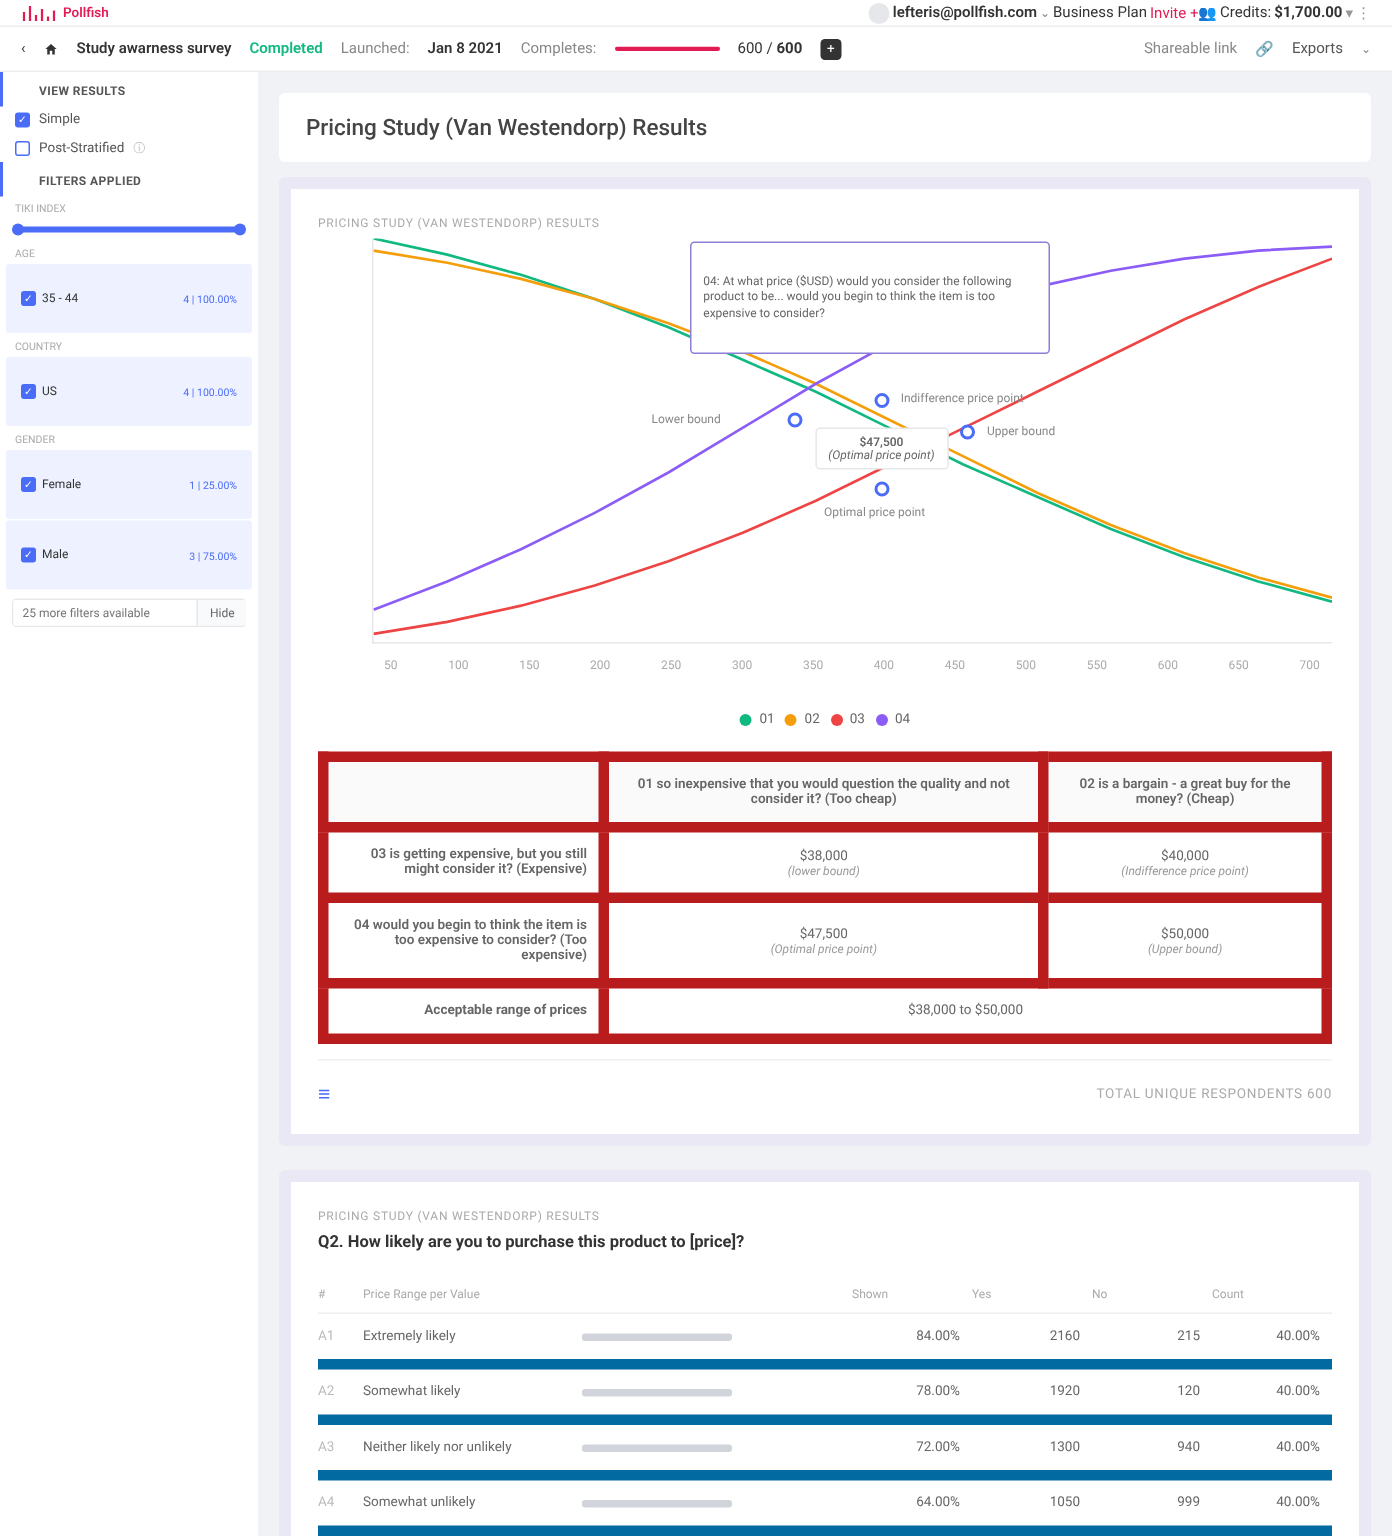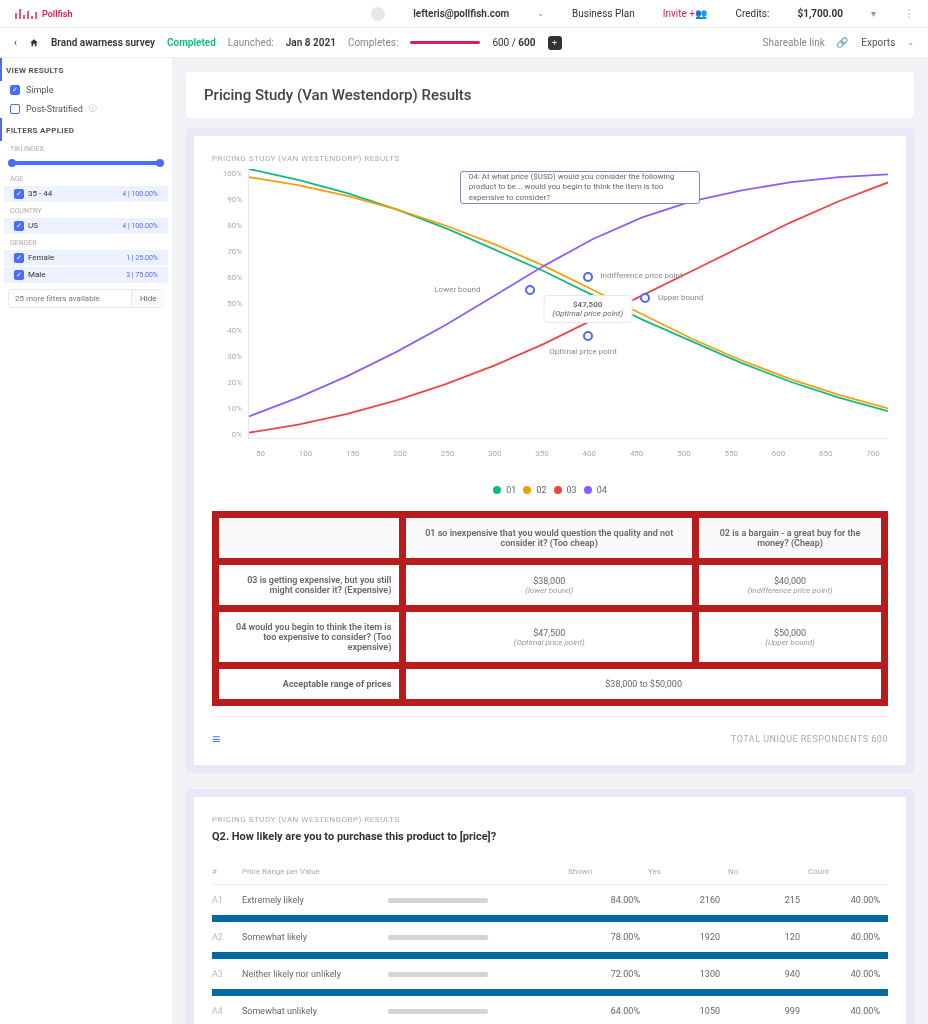--- a/index.html
+++ b/index.html
@@ -1,61 +1,61 @@
 <!DOCTYPE html>
 <html><head>
 <meta charset="utf-8">
 <style>
 *{box-sizing:border-box;margin:0;padding:0;font-family:-apple-system,BlinkMacSystemFont,"Segoe UI",Roboto,Arial,sans-serif}
 body{background:#f0f2f5;font-size:11px;color:#333}
-.topbar{background:#fff;height:28px;display:flex;align-items:center;padding:0 14px;border-bottom:1px solid #eee}
+.topbar{background:#fff;height:18px;display:flex;align-items:center;padding:0 14px;border-bottom:1px solid #eee}
 .logo{display:flex;align-items:center;gap:4px}
 .logo-name{color:#e31b54;font-weight:600;font-size:9px}
 .spacer{flex:1}
-.top-right{display:flex;align-items:center;gap:28px;font-size:10px}
+.top-right{display:flex;align-items:center;gap:2px;font-size:10px}
 .avatar{width:14px;height:14px;background:#e5e7eb;border-radius:50%}
 .invite{color:#e31b54}
 .subbar{background:#fff;height:30px;display:flex;align-items:center;padding:0 14px;border-bottom:1px solid #eee;gap:12px;font-size:10px}
 .home-icon{width:10px;height:10px}
 .survey-name{font-weight:600}
 .status-completed{color:#10b981;font-weight:600}
 .label-light{color:#888}
 .progress-bar{width:70px;height:3px;background:#e5e7eb;border-radius:2px;position:relative;overflow:hidden}
 .progress-fill{height:100%;background:#e31b54;width:100%}
 .plus-badge{background:#333;color:#fff;border-radius:3px;width:14px;height:14px;display:flex;align-items:center;justify-content:center;font-size:9px}
 .main-layout{display:flex}
 .sidebar{width:172px;background:#fff;padding-bottom:20px}
-.side-section-title{font-size:8px;font-weight:700;color:#555;padding:8px 4px 6px;border-left:2px solid #4a6cf7;letter-spacing:0.3px}
+.side-section-title{font-size:8px;font-weight:700;color:#555;padding:8px 24px 6px;border-left:2px solid #4a6cf7;letter-spacing:0.3px}
 .side-item{display:flex;align-items:center;gap:6px;padding:4px 10px;font-size:9px;color:#555}
 .checkbox{width:10px;height:10px;border:1px solid #4a6cf7;border-radius:2px;display:flex;align-items:center;justify-content:center}
 .checkbox.checked{background:#4a6cf7}
 .checkbox.checked::after{content:"✓";color:#fff;font-size:7px}
 .range-slider{margin:6px 10px;height:4px;background:#4a6cf7;border-radius:2px;position:relative}
 .range-slider::before,.range-slider::after{content:"";position:absolute;width:8px;height:8px;background:#4a6cf7;border-radius:50%;top:-2px}
 .range-slider::before{left:-2px}
 .range-slider::after{right:-2px}
-.filter-row{display:flex;align-items:center;justify-content:space-between;padding:3px 10px;font-size:8px;background:#eef1ff;margin:1px 4px;border-radius:2px}
+.filter-row{display:flex;align-items:flex-end;justify-content:space-between;padding:18px 10px;font-size:8px;background:#eef1ff;margin:1px 4px;border-radius:2px}
 .filter-row .pct{color:#4a6cf7;font-size:7px}
 .filter-group-label{font-size:7px;color:#aaa;padding:4px 10px 2px;text-transform:uppercase}
 .more-filter-search{display:flex;margin:6px 8px;border:1px solid #e5e7eb;border-radius:3px}
 .more-filter-search input{flex:1;border:none;padding:4px 6px;font-size:8px;outline:none}
 .hide-btn{border:none;background:#f9fafb;padding:0 8px;font-size:8px;color:#666;cursor:pointer;border-left:1px solid #e5e7eb}
 .more-filter-item{padding:5px 10px;font-size:8px;color:#666;border-top:1px solid #f2f2f2}
 .content{flex:1;padding:14px}
 .page-title-card{background:#fff;border-radius:4px;padding:14px 18px;margin-bottom:10px}
 .page-title{font-size:15px;font-weight:500;color:#444}
 .question-card{background:#fff;border:8px solid #ebe8f6;border-radius:4px;padding:18px;margin-bottom:16px}
 .card-overline{font-size:8px;color:#aaa;letter-spacing:0.5px;margin-bottom:6px}
 .question-title{font-size:11px;font-weight:700;color:#333;margin-bottom:16px}
 .chart-area{position:relative;height:300px;margin-bottom:16px}
 .y-axis{position:absolute;left:0;top:0;bottom:30px;width:36px;display:flex;flex-direction:column;justify-content:space-between;text-align:right;font-size:8px;color:#aaa;padding-right:6px}
 .x-axis{position:absolute;left:36px;right:0;bottom:0;height:20px;display:flex;justify-content:space-between;font-size:8px;color:#aaa;padding:0 8px}
 .plot{position:absolute;left:36px;right:0;top:0;bottom:30px;border-left:1px solid #e5e7eb;border-bottom:1px solid #e5e7eb}
 .plot svg{width:100%;height:100%}
-.tooltip-box{position:absolute;left:33%;top:2px;background:#fff;border:1px solid #8b7fd6;border-radius:3px;padding:0 8px;font-size:8px;color:#666;width:240px;line-height:1.3}
+.tooltip-box{position:absolute;left:33%;top:2px;background:#fff;border:1px solid #8b7fd6;border-radius:3px;padding:21px 8px;font-size:8px;color:#666;width:240px;line-height:1.3}
 .point-label{position:absolute;font-size:8px;color:#888;white-space:nowrap}
 .point-marker{position:absolute;width:10px;height:10px;border:2px solid #4a6cf7;border-radius:50%;background:#fff;transform:translate(-50%,-50%)}
 .opt-box{position:absolute;background:#fff;border:1px solid #e5e7eb;border-radius:3px;padding:4px 8px;font-size:8px;color:#666;text-align:center;transform:translate(-50%,-50%)}
 .legend{display:flex;justify-content:center;gap:7px;font-size:9px;color:#666;margin-bottom:16px}
 .legend-item{display:flex;align-items:center;gap:5px}
 .legend-dot{width:8px;height:8px;border-radius:50%}
 .results-table{width:100%;border-collapse:collapse;font-size:9px}
 .results-table th,.results-table td{padding:10px 8px;text-align:center;border:7px solid #b91c1c;color:#666}
 .results-table th{font-weight:600;background:#fafafa}
 .results-table .row-label{text-align:right;font-weight:600;width:28%}
@@ -99,21 +99,21 @@
     <span style="color:#999">▾</span>
     <span style="color:#999">⋮</span>
   </div>
 </div>
 
 <div class="subbar">
   <span>‹</span>
   <svg class="home-icon" viewBox="0 0 24 24">
       <path fill="#333" d="M12 3l9 8h-3v9h-4v-6h-4v6H6v-9H3z"></path>
     </svg>
-  <span class="survey-name">Brand awarness survey</span>
+  <span class="survey-name">Study awarness survey</span>
   <span class="status-completed">Completed</span>
   <span class="label-light">Launched:</span>
   <span style="font-weight:600">Jan 8 2021</span>
   <span class="label-light">Completes:</span>
   <div class="progress-bar">
       <div class="progress-fill"></div>
     </div>
   <span><span>600</span> / <b>600</b></span>
   <div class="plus-badge">+</div>
   <div class="spacer"></div>
@@ -170,33 +170,20 @@
 
   <div class="content">
     <div class="page-title-card">
       <div class="page-title">Pricing Study (Van Westendorp) Results</div>
     </div>
 
     <div class="question-card">
       <div class="card-overline">PRICING STUDY (VAN WESTENDORP) RESULTS</div>
 
       <div class="chart-area">
-        <div class="y-axis" id="y-axis">
-            <div>100%</div>
-            <div>90%</div>
-            <div>80%</div>
-            <div>70%</div>
-            <div>60%</div>
-            <div>50%</div>
-            <div>40%</div>
-            <div>30%</div>
-            <div>20%</div>
-            <div>10%</div>
-            <div>0%</div>
-          </div>
         <div class="plot">
           <svg id="plot-svg" viewBox="0 0 680 270" preserveAspectRatio="none">
               <path d="M0 0 L52.307692307692314 10.800000000000011 L104.61538461538463 24.299999999999983 L156.92307692307693 40.5 L209.23076923076925 59.400000000000006 L261.53846153846155 81 L313.84615384615387 102.6 L366.15384615384613 126.9 L418.4615384615385 151.2 L470.7692307692308 172.8 L523.0769230769231 194.39999999999998 L575.3846153846154 213.3 L627.6923076923077 229.5 L680 243 " stroke="#10b981" fill="none" stroke-width="1.8"></path>
               <path d="M0 8.100000000000023 L52.307692307692314 16.200000000000017 L104.61538461538463 27 L156.92307692307693 40.5 L209.23076923076925 56.69999999999999 L261.53846153846155 75.6 L313.84615384615387 97.19999999999999 L366.15384615384613 121.5 L418.4615384615385 145.8 L470.7692307692308 170.1 L523.0769230769231 191.7 L575.3846153846154 210.6 L627.6923076923077 226.8 L680 240.3 " stroke="#f59e0b" fill="none" stroke-width="1.8"></path>
               <path d="M0 264.6 L52.307692307692314 256.5 L104.61538461538463 245.7 L156.92307692307693 232.2 L209.23076923076925 216 L261.53846153846155 197.1 L313.84615384615387 175.5 L366.15384615384613 151.2 L418.4615384615385 126.9 L470.7692307692308 102.6 L523.0769230769231 78.30000000000001 L575.3846153846154 54 L627.6923076923077 32.400000000000006 L680 13.5 " stroke="#ef4444" fill="none" stroke-width="1.8"></path>
               <path d="M0 248.4 L52.307692307692314 229.5 L104.61538461538463 207.9 L156.92307692307693 183.6 L209.23076923076925 156.60000000000002 L261.53846153846155 126.9 L313.84615384615387 97.19999999999999 L366.15384615384613 70.19999999999999 L418.4615384615385 48.60000000000002 L470.7692307692308 32.400000000000006 L523.0769230769231 21.599999999999994 L575.3846153846154 13.5 L627.6923076923077 8.100000000000023 L680 5.399999999999977 " stroke="#8b5cf6" fill="none" stroke-width="1.8"></path>
             </svg>
           <div class="tooltip-box">04: At what price ($USD) would you consider the following product to be... would you begin to think the item is too expensive to consider?</div>
           <div class="point-marker" style="left:53%;top:40%"></div>
           <div class="point-label" style="left:55%;top:38%">Indifference price point</div>

